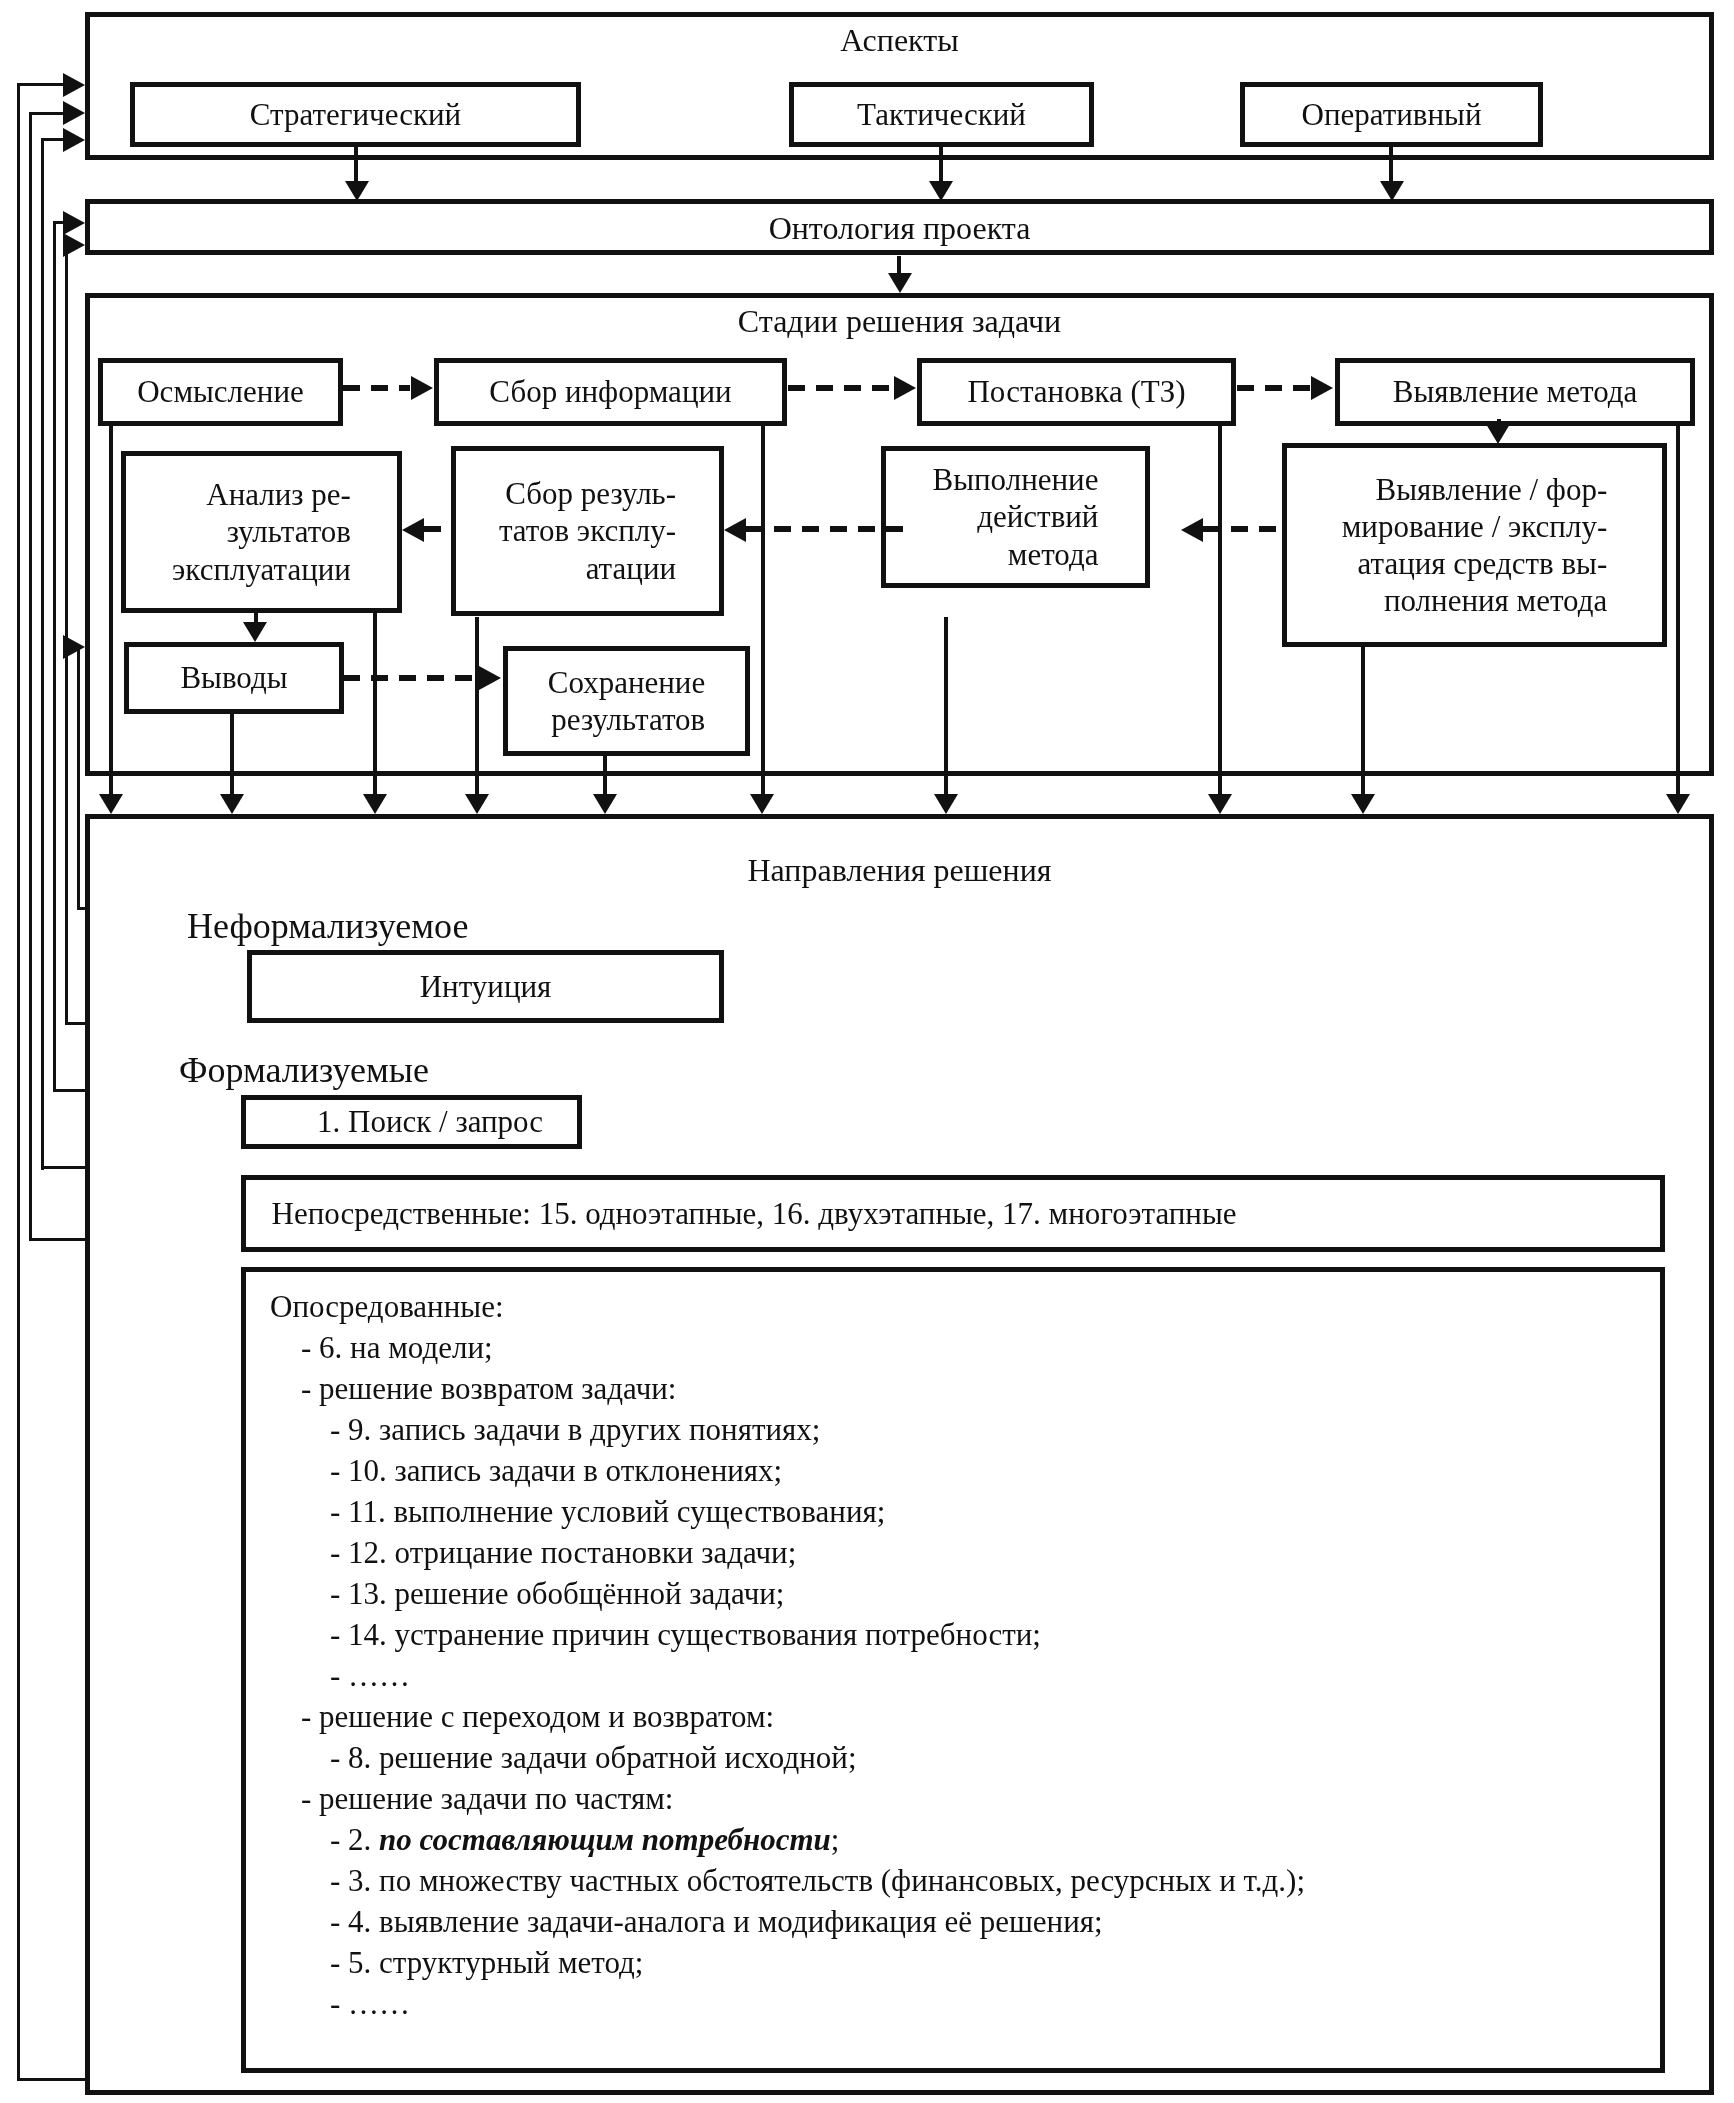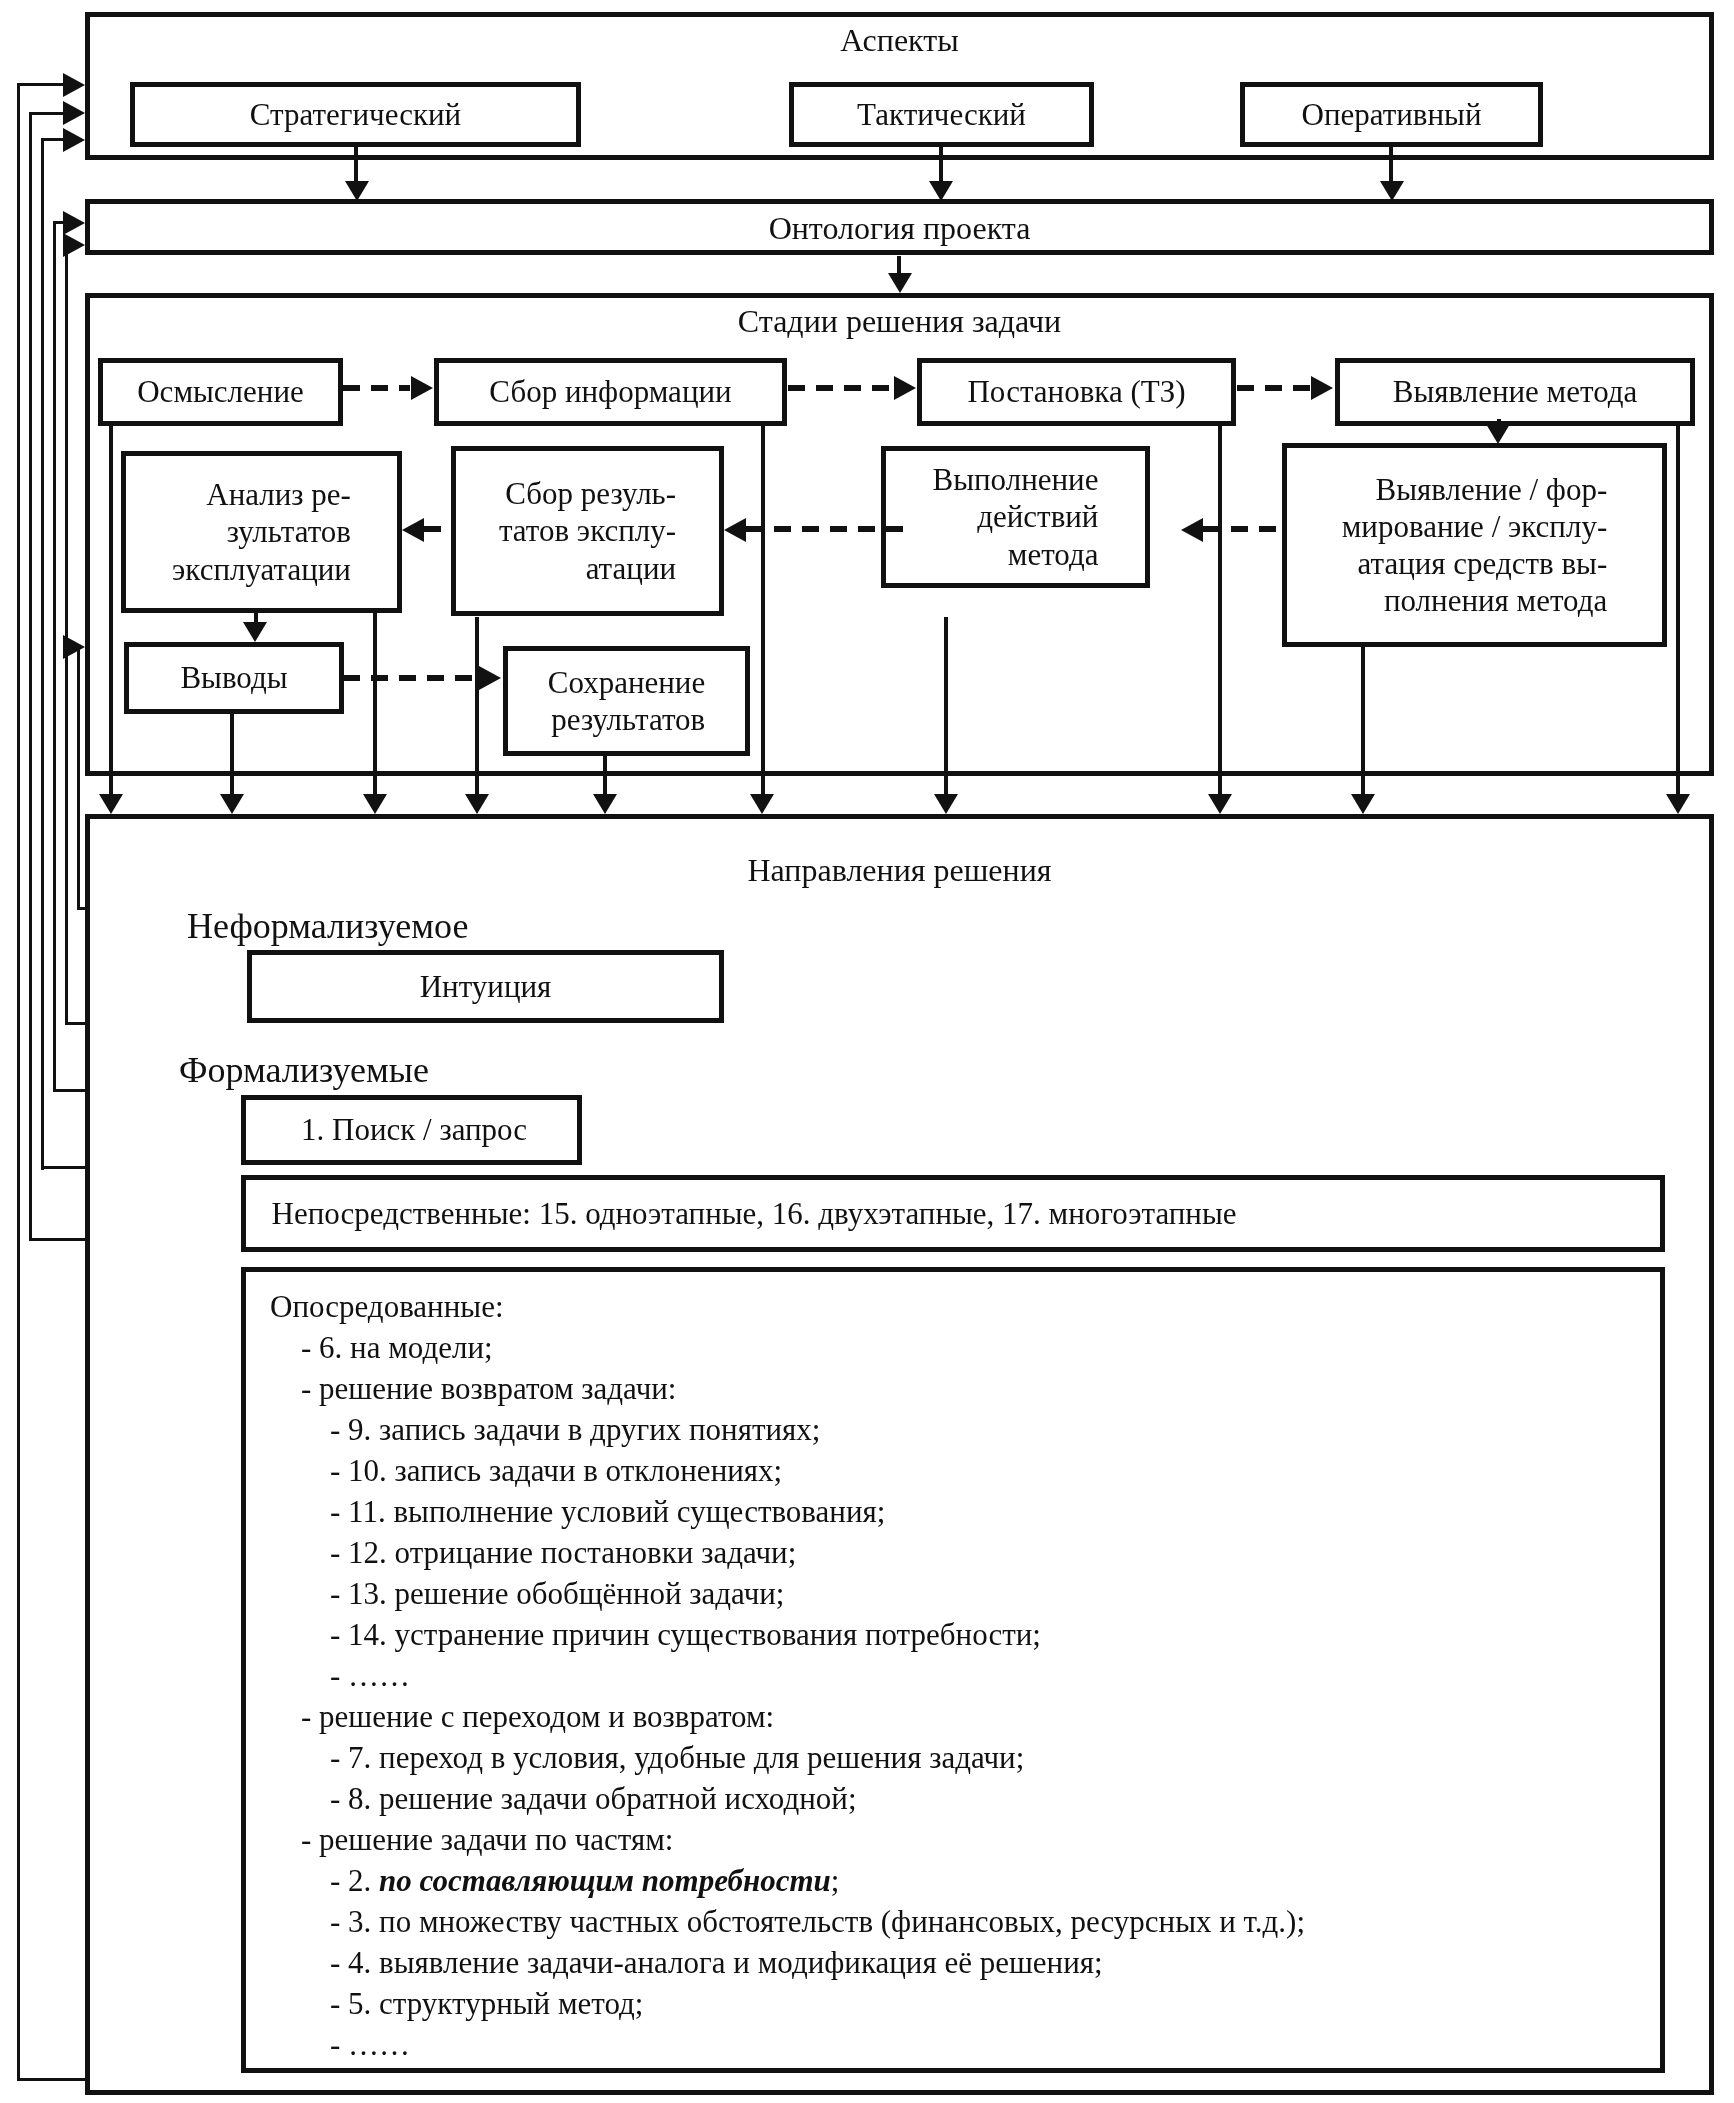--- a/index.html
+++ b/index.html
@@ -114,36 +114,35 @@
   <div class="sl" style="left:1218px;top:426px;width:4.3px;height:370px"></div>
   <div class="ah ah-d" style="left:1208px;top:794px"></div>
   <div class="sl" style="left:1361px;top:647px;width:4.3px;height:148px"></div>
   <div class="ah ah-d" style="left:1351px;top:794px"></div>
   <div class="sl" style="left:1676px;top:426px;width:4.3px;height:370px"></div>
   <div class="ah ah-d" style="left:1666px;top:794px"></div>
 
   <div class="lbl" style="left:187px;top:905px">Неформализуемое</div>
   <div class="bx" style="left:247px;top:950px;width:477px;height:73px">Интуиция</div>
   <div class="lbl" style="left:179px;top:1049px">Формализуемые</div>
-  <div class="bx left" style="left:241px;top:1095px;width:341px;height:70px;padding-left:55px">1. Поиск / запрос</div>
+  <div class="bx left" style="left:241px;top:1095px;width:341px;height:54px;padding-left:71px">1. Поиск / запрос</div>
   <div class="bx left" style="left:241px;top:1175px;width:1424px;height:77px;padding-left:25.6px">Непосредственные: 15. одноэтапные, 16. двухэтапные, 17. многоэтапные</div>
 
   <div class="list">
     <div>Опосредованные:</div>
     <div class="lvl1">- 6. на модели;</div>
     <div class="lvl1">- решение возвратом задачи:</div>
     <div class="lvl2">- 9. запись задачи в других понятиях;</div>
     <div class="lvl2">- 10. запись задачи в отклонениях;</div>
     <div class="lvl2">- 11. выполнение условий существования;</div>
     <div class="lvl2">- 12. отрицание постановки задачи;</div>
     <div class="lvl2">- 13. решение обобщённой задачи;</div>
     <div class="lvl2">- 14. устранение причин существования потребности;</div>
     <div class="lvl2">- ……</div>
     <div class="lvl1">- решение с переходом и возвратом:</div>
-    <div class="lvl2">- 7. переход в условия, удобные для решения задачи;</div>
     <div class="lvl2">- 8. решение задачи обратной исходной;</div>
     <div class="lvl1">- решение задачи по частям:</div>
     <div class="lvl2"><span>- 2. </span><span class="em">по составляющим потребности</span><span>;</span></div>
     <div class="lvl2">- 3. по множеству частных обстоятельств (финансовых, ресурсных и т.д.);</div>
     <div class="lvl2">- 4. выявление задачи-аналога и модификация её решения;</div>
     <div class="lvl2">- 5. структурный метод;</div>
     <div class="lvl2">- ……</div>
   </div>
 
   <div class="sl" style="left:17px;top:83px;width:49px;height:3.4px"></div>

